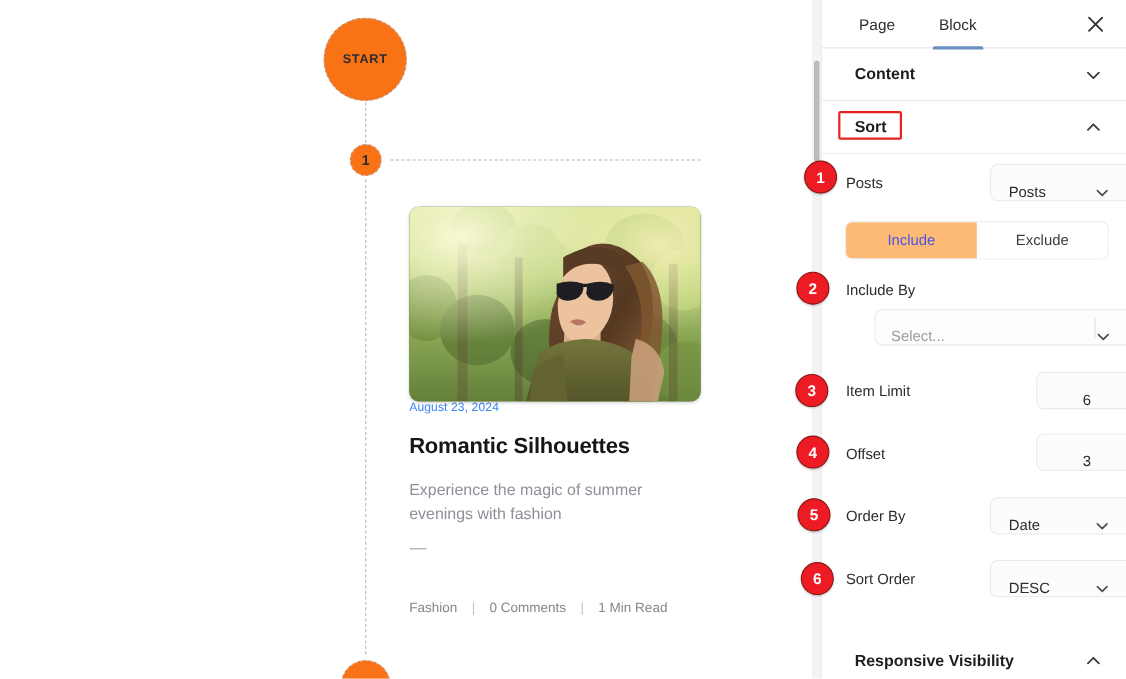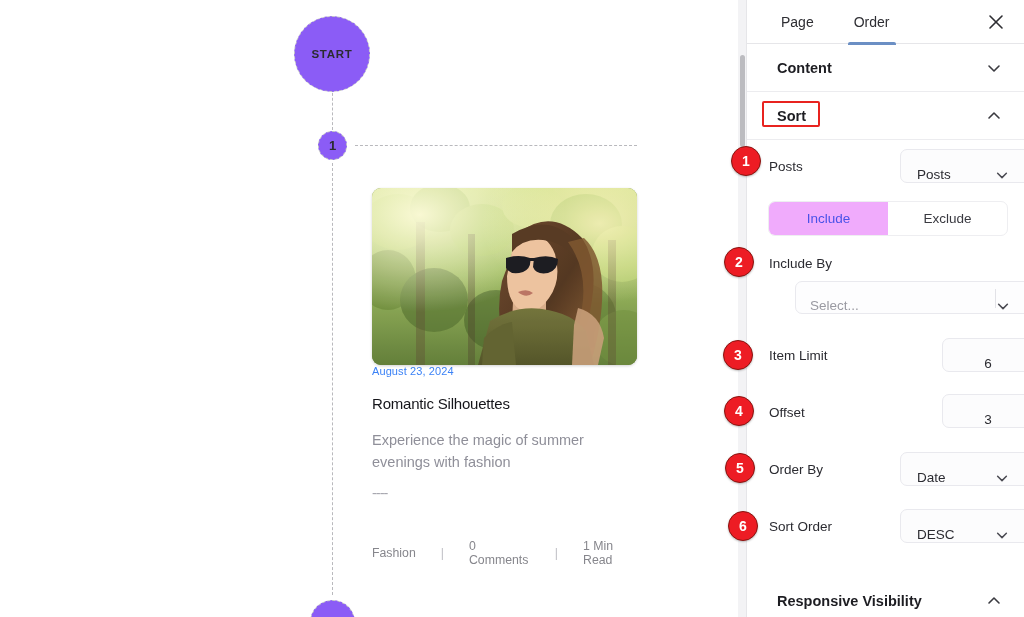--- a/index.html
+++ b/index.html
@@ -25,21 +25,21 @@
     left: 332px; width: 0;
     border-left: 1px dashed #b9b9bd;
   }
   .spine-a { top: 88px; height: 42px; }
   .spine-b { top: 163px; height: 432px; }
 
   .node {
     position: absolute;
     border: 1px dashed #bdbdc2;
     border-radius: 50%;
-    background: #8b5cf6;
+    background: #f97316;
     display: flex; align-items: center; justify-content: center;
     color: #2b2b30;
   }
   .node-start {
     left: 294px; top: 16px; width: 76px; height: 76px;
     font-size: 11.5px; font-weight: 700; letter-spacing: .7px;
   }
   .node-1 {
     left: 318px; top: 131px; width: 29px; height: 29px;
     font-size: 13px; font-weight: 600;
@@ -67,43 +67,43 @@
   }
   .post-photo svg { display:block; width:100%; height:100%; }
 
   .post-date {
     font-size: 11px;
     color: #3b82f6;
     letter-spacing: .1px;
   }
   .post-title {
     margin-top: 18px;
-    font-size: 15px;
-    font-weight: 400;
+    font-size: 20px;
+    font-weight: 700;
     color: #15151a;
     letter-spacing: -.2px;
   }
   .post-excerpt {
     margin-top: 17px;
     font-size: 14.5px;
     line-height: 1.52;
     color: #8f8f99;
     max-width: 230px;
   }
   .post-dashes {
     margin-top: 12px;
     font-size: 14.5px;
     color: #a8a8b0;
     letter-spacing: -1px;
   }
   .post-meta {
     margin-top: 38px;
     font-size: 12.3px;
     color: #86868c;
-    display: flex; align-items: center; gap: 16px;
+    display: flex; align-items: center; gap: 4px;
   }
   .post-meta .sep { padding: 0 9px; color: #c0c0c6; }
 
   
   #panel {
     position: absolute; right: 0; top: 0;
     width: 278px; height: 617px;
     background: #ffffff;
     border-left: 1px solid #e6e6e9;
   }
@@ -192,21 +192,21 @@
     position: absolute; left: 768px; top: 201px;
     width: 240px; height: 35px;
     border-radius: 7px; overflow: hidden;
     display: flex; border: 1px solid #eeeef1;
     background: #ffffff;
   }
   #seg .seg {
     flex: 1; display: flex; align-items: center; justify-content: center;
     font-size: 13.5px; cursor: pointer; color: #3a3a41;
   }
-  #seg .seg.on { background: #f0abfc; color: #4a52e8; }
+  #seg .seg.on { background: #fdba74; color: #4a52e8; }
 
   
   #sel-includeby {
     left: 768px; top: 281px; width: 240px; height: 33px;
     background: #fdfdfe;
   }
   #sel-includeby .ph { margin-left: 14px; color: #9a9aa2; font-size: 13.5px; }
   #sel-includeby .divider {
     position: absolute; right: 38px; top: 7px;
     width: 1px; height: 19px; background: #e2e2e7;
@@ -360,21 +360,21 @@
   <div id="scroll-track"></div>
   <div id="scroll-thumb"></div>
 
   <div id="panel">
 
     <div class="tabbar">
       <div class="tab">
         <span>Page</span>
       </div>
       <div class="tab active">
-        <span>Order</span>
+        <span>Block</span>
       </div>
       <div class="close-x">
         <svg width="20" height="20" viewBox="0 0 20 20" fill="none" stroke="currentColor" stroke-width="1.6" stroke-linecap="round">
           <line x1="4" y1="4" x2="16" y2="16"></line>
             <line x1="16" y1="4" x2="4" y2="16"></line>
         </svg>
       </div>
     </div>
 
     <div class="section-head" id="sec-content">

